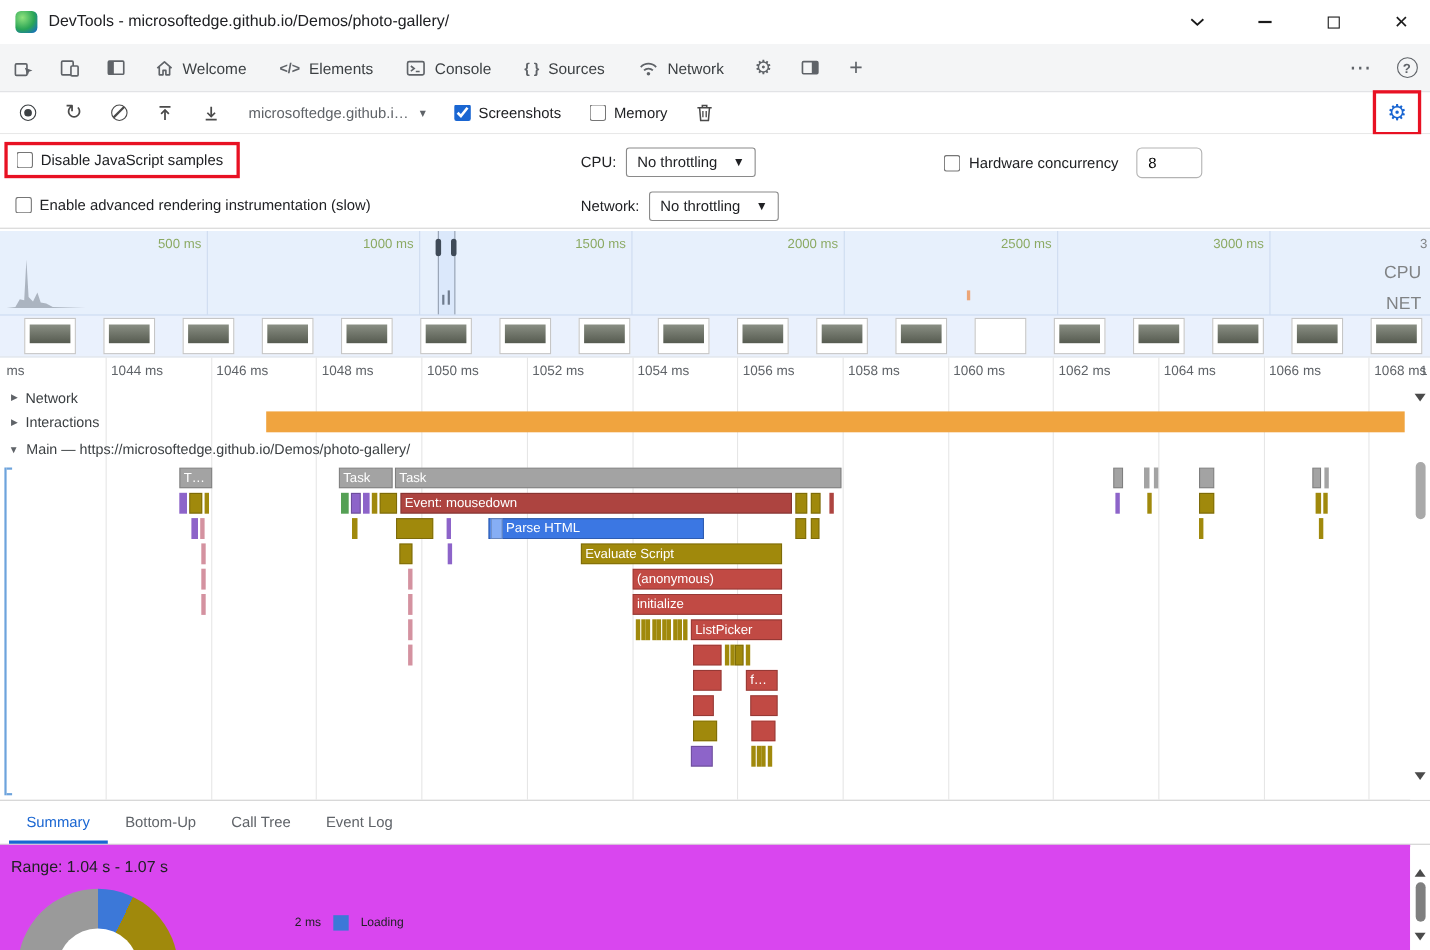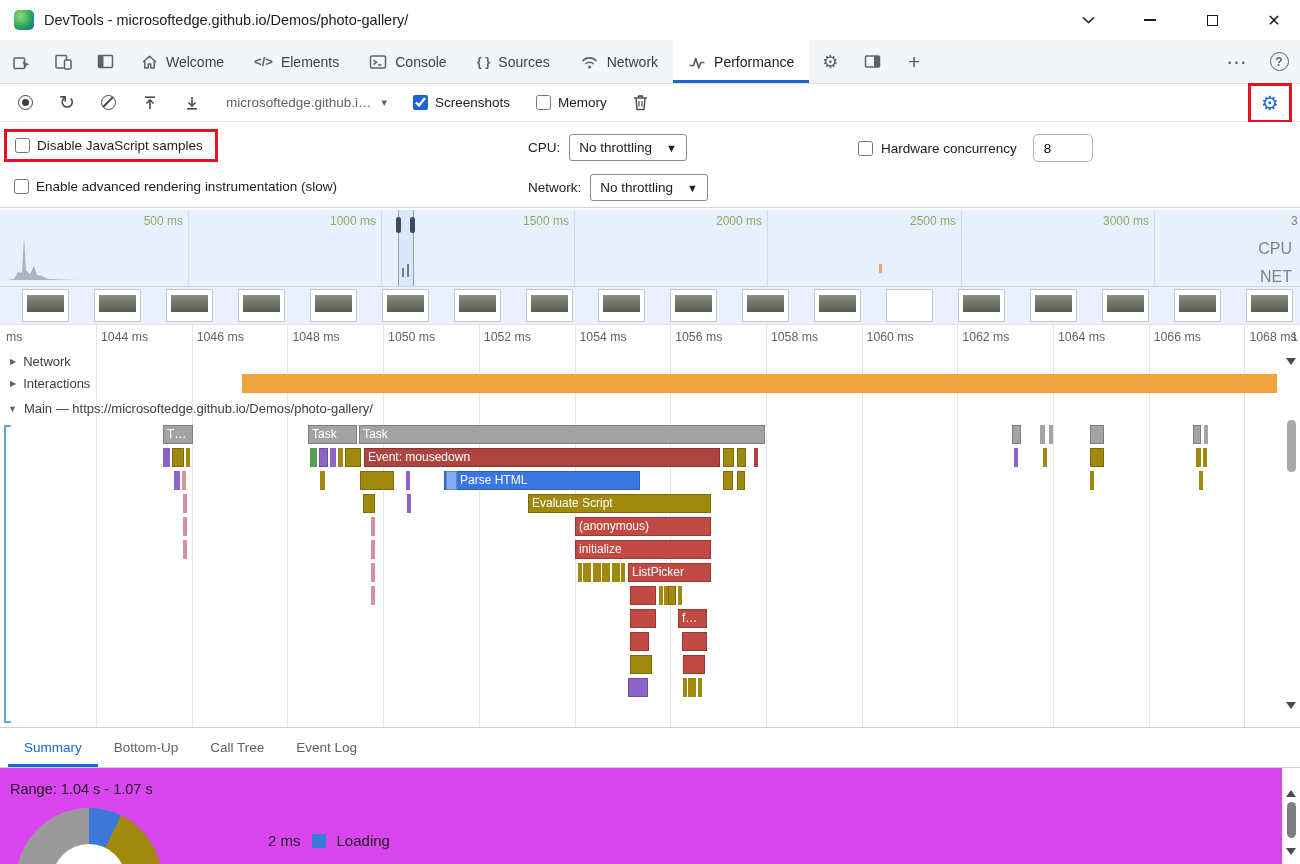--- a/index.html
+++ b/index.html
@@ -113,21 +113,21 @@
   .drawer-tabs { position:absolute; top:727px; left:0; right:0; height:41px; background:#fff; border-top:1px solid #cfcfcf; border-bottom:1px solid #cfcfcf; display:flex; align-items:stretch; padding-left:8px; }
   .btab { display:flex; align-items:center; padding:0 16px; font-size:13.5px; color:#5f6368; }
   .btab.active { color:var(--accent); box-shadow:inset 0 -3px 0 var(--accent); }
 
   
   .summary-area { position:absolute; top:768px; left:0; right:18px; bottom:0; background:#d946ef; overflow:hidden; }
   .range { position:absolute; left:10px; top:13px; font-size:14.5px; }
   .donut { position:absolute; left:16px; top:40px; width:146px; height:146px; border-radius:50%;
     background:conic-gradient(#3c78d8 0deg 26deg, #a0890c 26deg 140deg, #9a9a9a 140deg 360deg); }
   .donut-hole { position:absolute; left:36px; top:36px; width:74px; height:74px; border-radius:50%; background:#fff; }
-  .legend { position:absolute; left:268px; top:64px; display:flex; align-items:center; gap:11px; font-size:15px; }
+  .legend { position:absolute; left:268px; top:64px; display:flex; align-items:center; gap:11px; font-size:11px; }
   .legend-swatch { width:14px; height:14px; display:inline-block; }
 
   svg { display:block; }
 </style>
 </head>
 <body>
 
 <div class="app">
 
   <div class="titlebar">
@@ -196,28 +196,20 @@
     </div>
     <div class="tab">
       <span class="tab-icon">
         <svg width="19" height="16" viewBox="0 0 19 16">
             <path d="M2.5 7 A9.5 9.5 0 0 1 16.5 7" fill="none" stroke="#5f6368" stroke-width="1.6"></path>
             <path d="M5.5 10 A5.6 5.6 0 0 1 13.5 10" fill="none" stroke="#5f6368" stroke-width="1.6"></path>
             <circle cx="9.5" cy="13" r="1.6" fill="#5f6368"></circle>
           </svg>
       </span>
       <span>Network</span>
-    </div>
-    <div class="tab active">
-      <span class="tab-icon">
-        <svg width="18" height="16" viewBox="0 0 18 16">
-            <path d="M1.5 11.5 H5.5 L7.8 4.5 L10.8 14 L12.8 8.5 H16.5" fill="none" stroke="#5f6368" stroke-width="1.7" stroke-linejoin="round"></path>
-          </svg>
-      </span>
-      <span>Performance</span>
     </div>
     <span class="icon-btn gear-glyph">⚙</span>
     <span class="icon-btn">
       <svg width="19" height="17" viewBox="0 0 19 17">
           <rect x="2.5" y="3" width="14" height="11" rx="1" fill="none" stroke="#5f6368" stroke-width="1.5"></rect>
           <rect x="11" y="3" width="5.5" height="11" fill="#5f6368"></rect>
         </svg>
     </span>
     <span class="icon-btn plus-glyph">+</span>
     <span class="spacer"></span>

